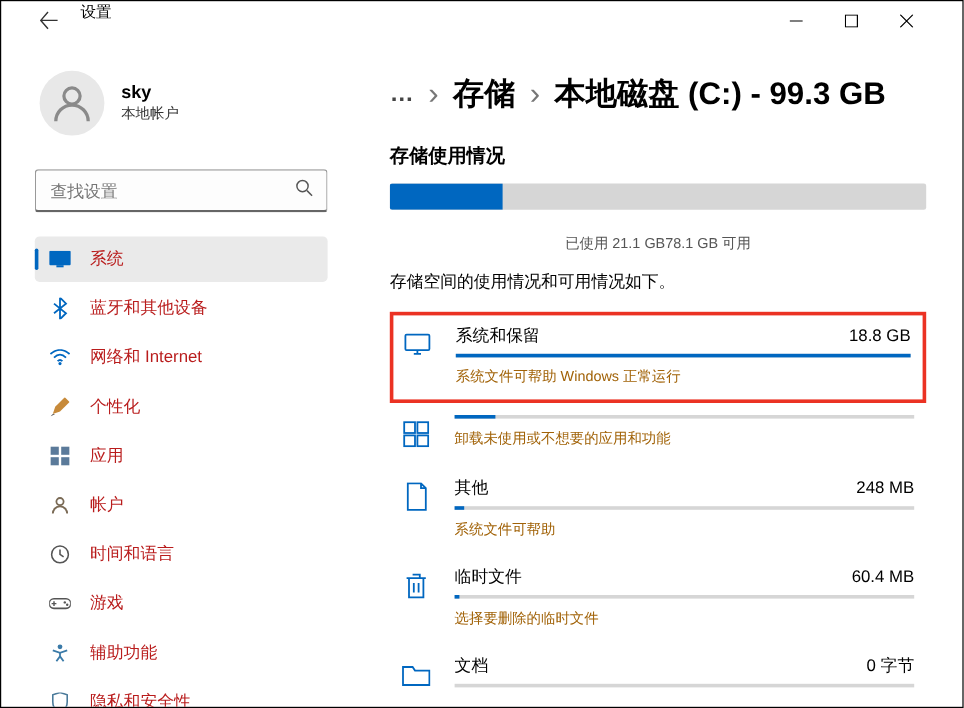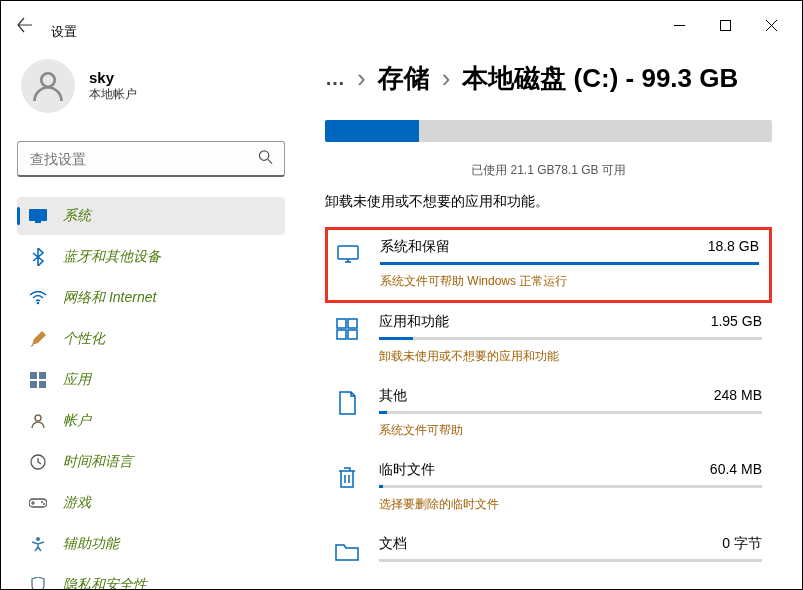--- a/index.html
+++ b/index.html
@@ -1,42 +1,42 @@
 <!DOCTYPE html>
 <html><head>
 <meta charset="utf-8">
 <style>
   * { margin: 0; padding: 0; box-sizing: border-box; font-family: "Segoe UI", "Microsoft YaHei", sans-serif; }
   body { background: #fff; width: 803px; height: 590px; overflow: hidden; border: 1px solid #000; position: relative; }
   
-  .titlebar { height: 40px; display: flex; align-items: flex-end; padding: 0 8px; }
+  .titlebar { height: 40px; display: flex; align-items: flex-start; padding: 0 24px; }
   .titlebar .back-btn { width: 32px; height: 32px; display: flex; align-items: center; justify-content: center; cursor: pointer; border-radius: 4px; }
   .titlebar .title { margin-left: 10px; font-size: 13px; }
   .titlebar .win-controls { margin-left: auto; display: flex; }
   .titlebar .win-btn { width: 46px; height: 32px; display: flex; align-items: center; justify-content: center; cursor: pointer; }
   
   .content { display: flex; height: calc(100% - 40px); }
   
-  .sidebar { width: 300px; padding: 10px 16px; }
+  .sidebar { width: 300px; padding: 10px 28px; }
   .user-row { display: flex; align-items: center; margin-bottom: 20px; padding: 8px 4px; }
   .avatar { width: 54px; height: 54px; border-radius: 50%; background: #e8e8e8; display: flex; align-items: center; justify-content: center; }
   .user-info { margin-left: 14px; }
   .user-name { font-size: 15px; font-weight: 600; }
   .user-type { font-size: 12px; color: #333; font-family: Liberation Serif, serif; }
   
   .search-box { position: relative; margin-bottom: 20px; border-radius: 11px; }
   .search-box input { width: 100%; height: 36px; border: 1px solid #999; border-bottom: 2px solid #666; background: #fdfdfd; padding: 0 36px 0 12px; font-size: 14px; outline: none; border-radius: 3px; }
   .search-box .search-icon { position: absolute; right: 12px; top: 50%; transform: translateY(-50%); color: #555; }
   
   .nav-list { list-style: none; }
   .nav-item { display: flex; align-items: center; height: 38px; padding: 0 12px; border-radius: 4px; cursor: pointer; margin-bottom: 3px; font-size: 14px; position: relative; }
   .nav-item.active { background: #eaeaea; }
   .nav-item.active::before { content: ""; position: absolute; left: 0; top: 10px; bottom: 10px; width: 3px; background: #0067c0; border-radius: 2px; }
   .nav-item .nav-icon { width: 18px; height: 18px; margin-right: 16px; display: flex; align-items: center; justify-content: center; }
-  .nav-item .label { color: #4d7c0f; font-style: italic; }
+  .nav-item .label { color: #b91c1c; }
   
   .main { flex: 1; padding: 20px 30px 0 24px; overflow-y: auto; }
   .breadcrumb { font-size: 26px; font-weight: 600; margin-bottom: 24px; display: flex; align-items: center; gap: 12px; white-space: nowrap; }
   .breadcrumb .sep { color: #777; font-weight: 400; }
   .dots { color: #444; font-size: 20px; }
   
   .section-title { font-size: 16px; font-weight: 600; margin-bottom: 12px; }
   
   .usage-bar { height: 22px; background: #d6d6d6; border-radius: 2px; overflow: hidden; position: relative; }
   .usage-fill { height: 100%; background: #0067c0; position: absolute; left: 0; top: 0; }
@@ -208,30 +208,31 @@
 
   <div class="main">
     <div class="breadcrumb">
       <span class="dots">…</span>
       <span class="sep">›</span>
       <span>存储</span>
       <span class="sep">›</span>
       <span>本地磁盘 (C:) - 99.3 GB</span>
     </div>
 
+    <div class="section-title">存储使用情况</div>
 
     <div class="usage-bar">
       <div class="usage-fill" id="usage-fill" style="width: 21%;"></div>
     </div>
     <div class="usage-labels">
       <span>已使用 21.1 GB</span>
       <span>78.1 GB 可用</span>
     </div>
 
-    <div class="usage-desc">卸载未使用或不想要的应用和功能。</div>
+    <div class="usage-desc">存储空间的使用情况和可用情况如下。</div>
 
     <div class="cat-list" id="cat-list">
         <div class="cat-item highlighted">
           <div class="cat-icon">
             <svg width="24" height="20" viewBox="0 0 24 20">
               <rect x="2" y="2" width="20" height="13" rx="1" stroke="#0067c0" stroke-width="1.5" fill="none"></rect>
               <path d="M9 18 H15 M12 15 V18" stroke="#0067c0" stroke-width="1.5"></path>
             </svg>
           </div>
           <div class="cat-body">
@@ -248,24 +249,20 @@
         <div class="cat-item">
           <div class="cat-icon">
             <svg width="22" height="22" viewBox="0 0 22 22">
               <rect x="1" y="1" width="9" height="9" stroke="#0067c0" stroke-width="1.5" fill="none"></rect>
               <rect x="12" y="1" width="9" height="9" stroke="#0067c0" stroke-width="1.5" fill="none"></rect>
               <rect x="1" y="12" width="9" height="9" stroke="#0067c0" stroke-width="1.5" fill="none"></rect>
               <rect x="12" y="12" width="9" height="9" stroke="#0067c0" stroke-width="1.5" fill="none"></rect>
             </svg>
           </div>
           <div class="cat-body">
-            <div class="cat-header">
-              <span class="cat-name">应用和功能</span>
-              <span class="cat-size">1.95 GB</span>
-            </div>
             <div class="cat-bar">
               <div class="cat-bar-fill" style="width:9%"></div>
             </div>
             <div class="cat-desc">卸载未使用或不想要的应用和功能</div>
           </div>
         </div>
         <div class="cat-item">
           <div class="cat-icon">
             <svg width="20" height="24" viewBox="0 0 20 24">
               <path d="M3 1 H14 L18 5 V23 H3 Z M14 1 V5 H18" stroke="#0067c0" stroke-width="1.5" fill="none"></path>

